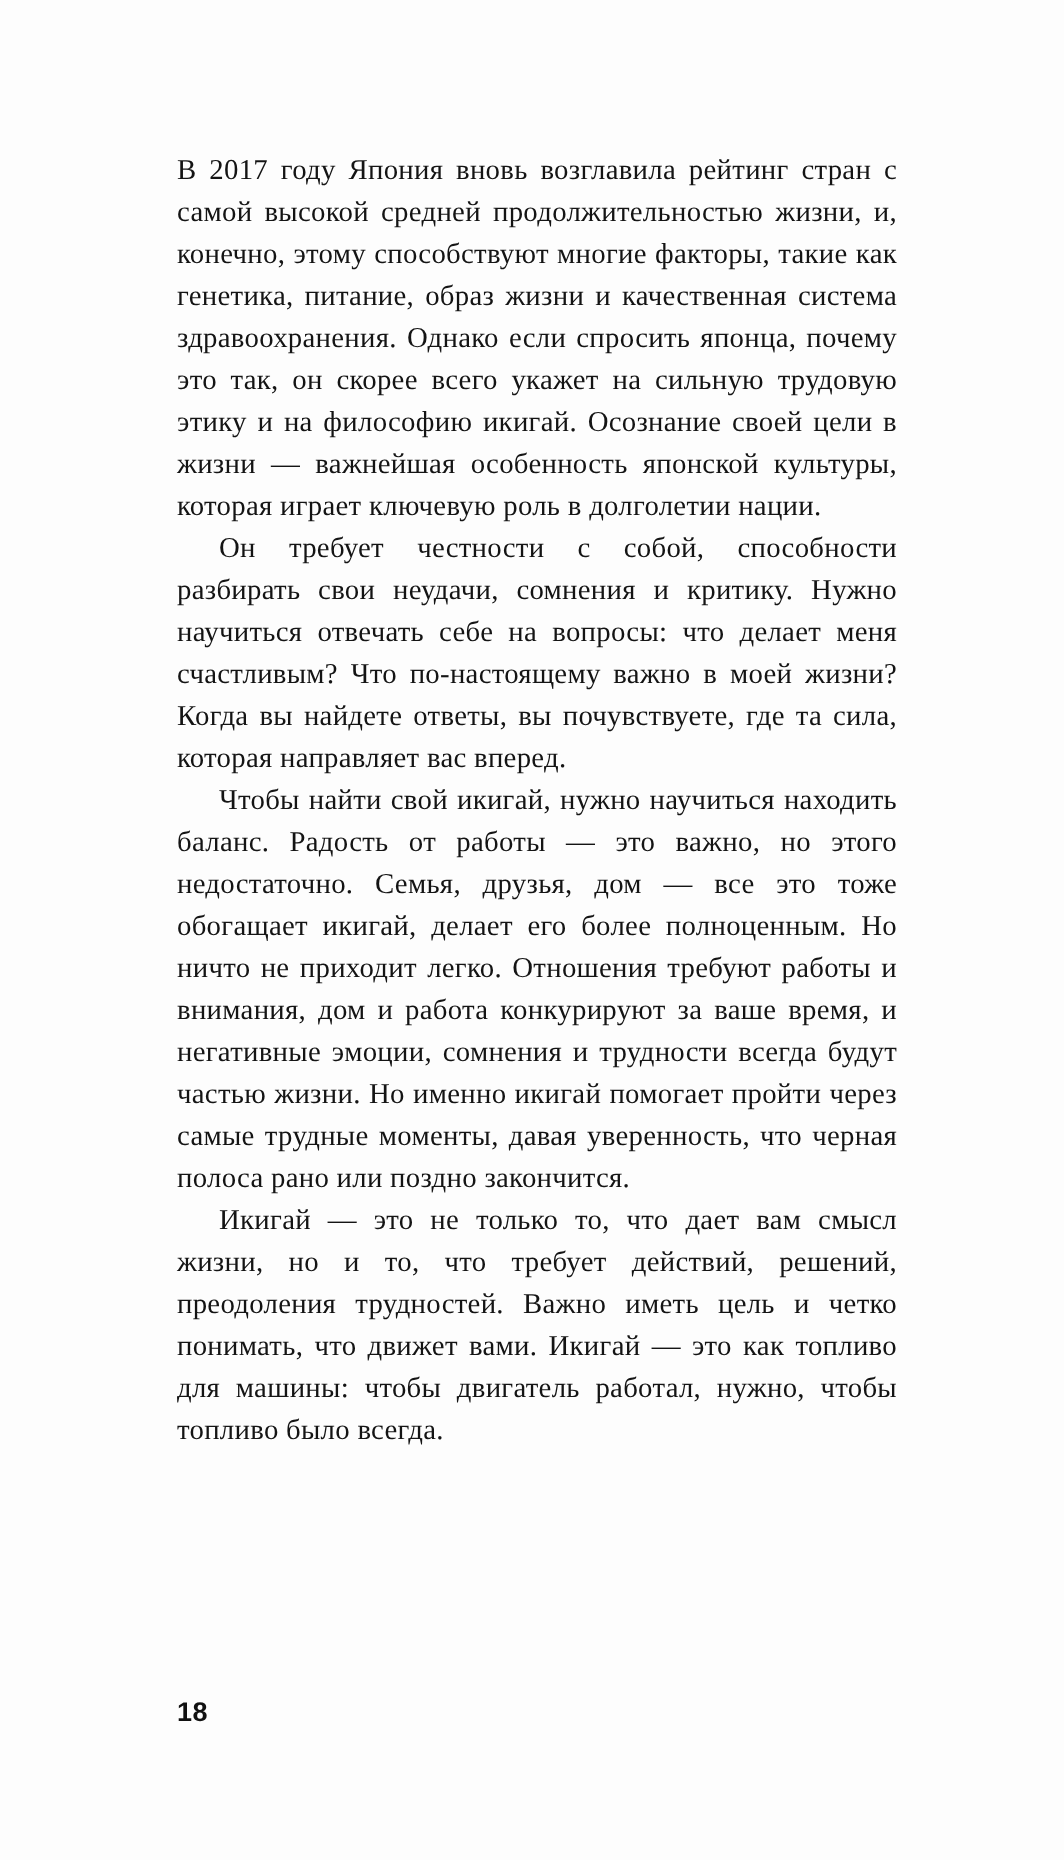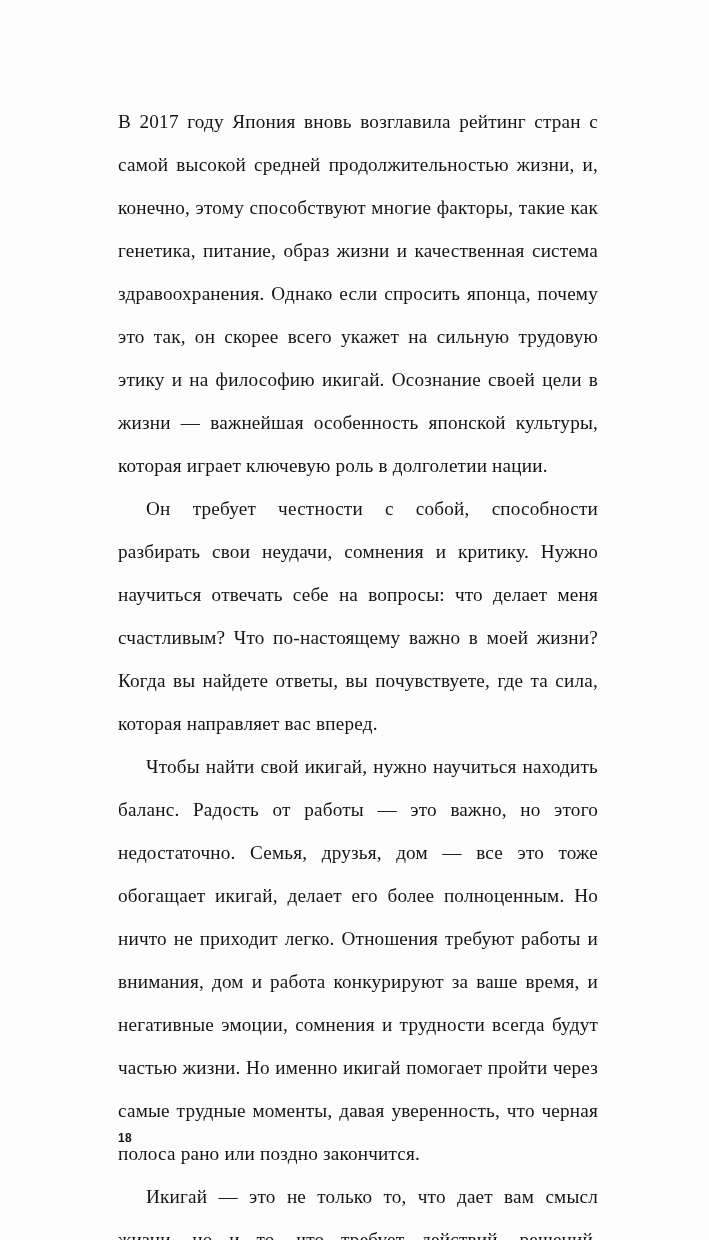--- a/index.html
+++ b/index.html
@@ -25,37 +25,37 @@
   }
   .text-column {
     position: absolute;
     left: 118px;
     top: 100px;
     width: 480px;
   }
   .para {
     margin: 0;
     font-size: 19.2px;
-    line-height: 43px;
+    line-height: 28px;
     text-align: justify;
     text-justify: inter-word;
     letter-spacing: 0.01em;
     color: #141414;
     hyphens: manual;
   }
   .para + .para {
     text-indent: 28px;
   }
   .page-number {
     position: absolute;
     left: 118px;
     top: 1131px;
     font-family: "Liberation Sans", sans-serif;
     font-weight: bold;
-    font-size: 12px;
+    font-size: 18px;
     color: #111111;
     letter-spacing: 0.02em;
   }
 </style>
 </head>
 <body>
 
 <div class="page">
   <div class="text-column">
     <p class="para">В 2017 году Япония вновь возглавила рейтинг стран с самой высокой средней продолжительностью жизни, и, конечно, этому способствуют многие факторы, такие как генетика, питание, образ жизни и качественная система здравоохранения. Однако если спросить японца, почему это так, он скорее всего укажет на сильную трудовую этику и на философию икигай. Осознание своей цели в жизни — важнейшая особенность японской культуры, которая играет ключевую роль в долголетии нации.</p>

